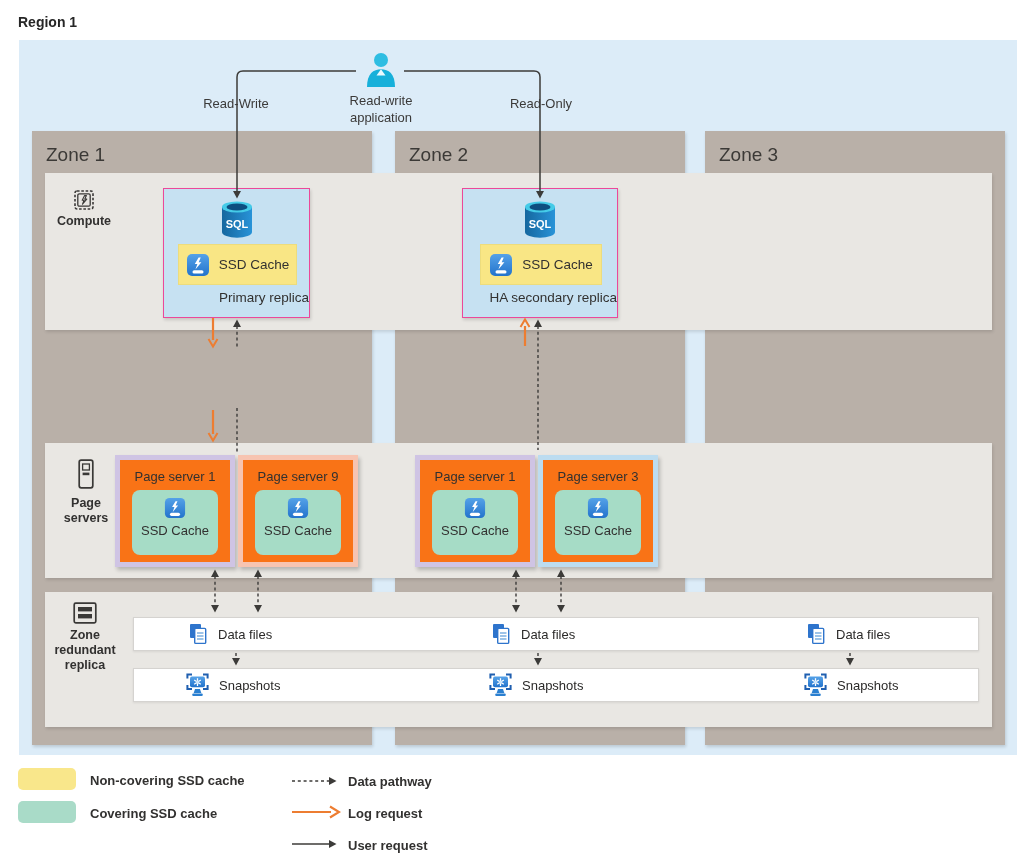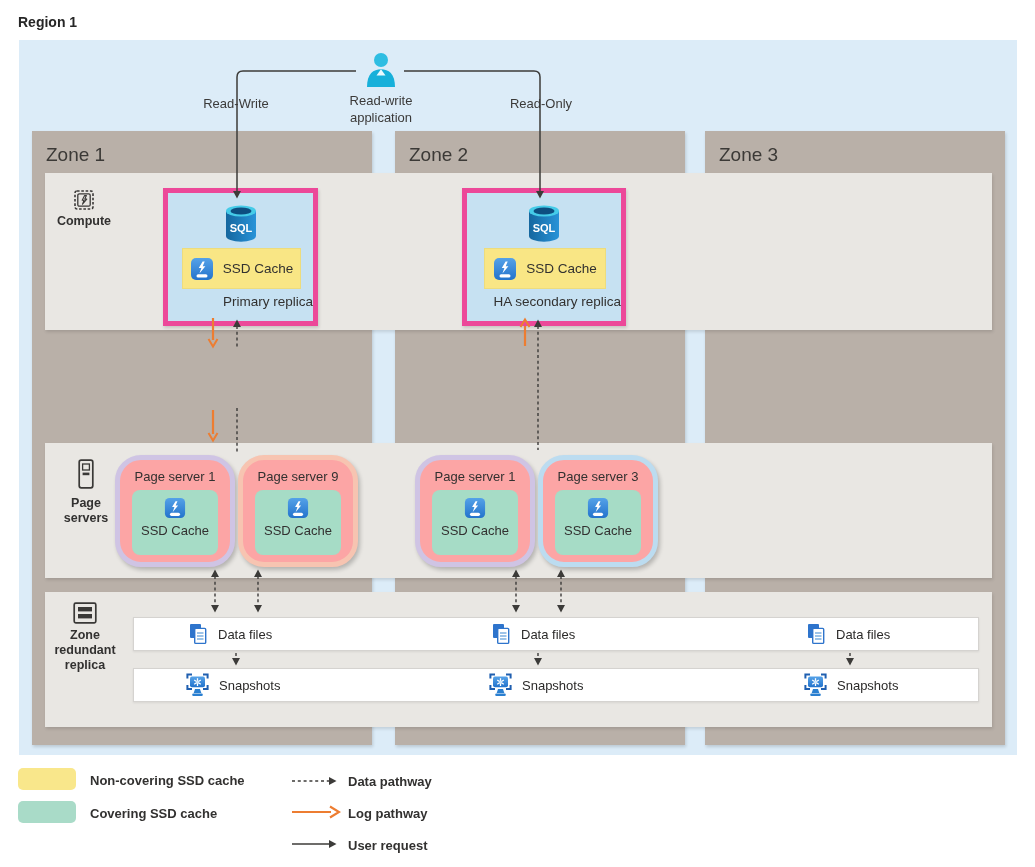--- a/index.html
+++ b/index.html
@@ -5,25 +5,25 @@
   html,body{margin:0;padding:0;background:#ffffff;font-family:"Liberation Sans",sans-serif;}
   #canvas{position:relative;width:1035px;height:867px;background:#ffffff;overflow:hidden;}
   .abs{position:absolute;}
   .region-label{left:18px;top:14px;font-size:14px;font-weight:700;color:#262626;}
   .region{left:19px;top:40px;width:998px;height:715px;background:#dcecf8;}
   .zonecol{top:131px;height:614px;background:#b9b0a8;box-shadow:1px 2px 3px rgba(0,0,0,.15);}
   .zone-label{font-size:19px;font-weight:400;color:#3b3936;}
   .band{left:45px;width:947px;background:#e9e7e3;box-shadow:1px 2px 3px rgba(0,0,0,.12);}
   .band.orange{background:#f8c06c;border-radius:10px;box-shadow:2px 3px 4px rgba(0,0,0,.18);}
   .rowlabel{font-size:12.5px;font-weight:700;color:#323130;text-align:center;line-height:15px;}
-  .replica{background:#c6e1f2;border:5px solid #ec4899;box-shadow:1px 2px 3px rgba(0,0,0,.15);}
+  .replica{background:#c6e1f2;border:1px solid #ec4899;box-shadow:1px 2px 3px rgba(0,0,0,.15);}
   .replica-name{font-size:13.5px;color:#323130;text-align:right;}
   .ycache{background:#f9e685;border:1px solid #eddc7d;display:flex;align-items:center;justify-content:center;gap:9px;}
   .ycache .t{font-size:13.5px;color:#323130;}
-  .psbox{top:455px;width:120px;height:112px;background:#fca5a5;border-width:5px;border-style:solid;box-shadow:2px 3px 4px rgba(0,0,0,.22);box-sizing:border-box;border-radius:26px;}
+  .psbox{top:455px;width:120px;height:112px;background:#f97316;border-width:5px;border-style:solid;box-shadow:2px 3px 4px rgba(0,0,0,.22);box-sizing:border-box;}
   .ps-lavender{border-color:#cfc4e4;}
   .ps-salmon{border-color:#f7c4b1;}
   .ps-blue{border-color:#bcdcf0;}
   .ps-title{width:100%;text-align:center;font-size:13px;color:#323130;position:absolute;top:9px;}
   .gcache{position:absolute;left:12px;top:30px;width:86px;height:65px;background:#a6dcc6;border-radius:8px;text-align:center;}
   .gcache .t{font-size:13px;color:#323130;display:block;margin-top:4px;}
   .whiterow{left:133px;width:846px;height:34px;background:#ffffff;border:1px solid #d5d3d0;box-sizing:border-box;box-shadow:0 1px 2px rgba(0,0,0,.08);}
   .fileitem{display:flex;align-items:center;gap:10px;height:34px;}
   .fileitem .t{font-size:13px;color:#2b2a29;}
   .toplabel{font-size:13px;color:#3b3a39;text-align:center;}
@@ -330,21 +330,21 @@
   <div class="abs legend-label" style="left:348px;top:774px;">Data pathway</div>
 
   <svg class="abs" style="left:290px;top:803px;" width="56" height="18" viewBox="0 0 56 18">
     <defs>
         <marker id="lchev1" markerUnits="userSpaceOnUse" markerWidth="15" markerHeight="15" refX="3" refY="7" orient="auto">
       <path d="M2,1.5 L11,7 L2,12.5" fill="none" stroke="#ed7d31" stroke-width="2.1"></path>
         </marker>
       </defs>
     <line x1="2" y1="9" x2="41" y2="9" stroke="#ed7d31" stroke-width="2.2" marker-end="url(#lchev1)"></line>
   </svg>
-  <div class="abs legend-label" style="left:348px;top:806px;">Log pathway</div>
+  <div class="abs legend-label" style="left:348px;top:806px;">Log request</div>
 
   <svg class="abs" style="left:290px;top:837px;" width="56" height="14" viewBox="0 0 56 14">
     <defs>
         <marker id="ltri2" markerUnits="userSpaceOnUse" markerWidth="9" markerHeight="9" refX="1" refY="4" orient="auto">
       <path d="M0,0 L7.5,4 L0,8 z" fill="#3c3b39"></path>
         </marker>
       </defs>
     <line x1="2" y1="7" x2="40" y2="7" stroke="#3c3b39" stroke-width="1.5" marker-end="url(#ltri2)"></line>
   </svg>
   <div class="abs legend-label" style="left:348px;top:838px;">User request</div>

